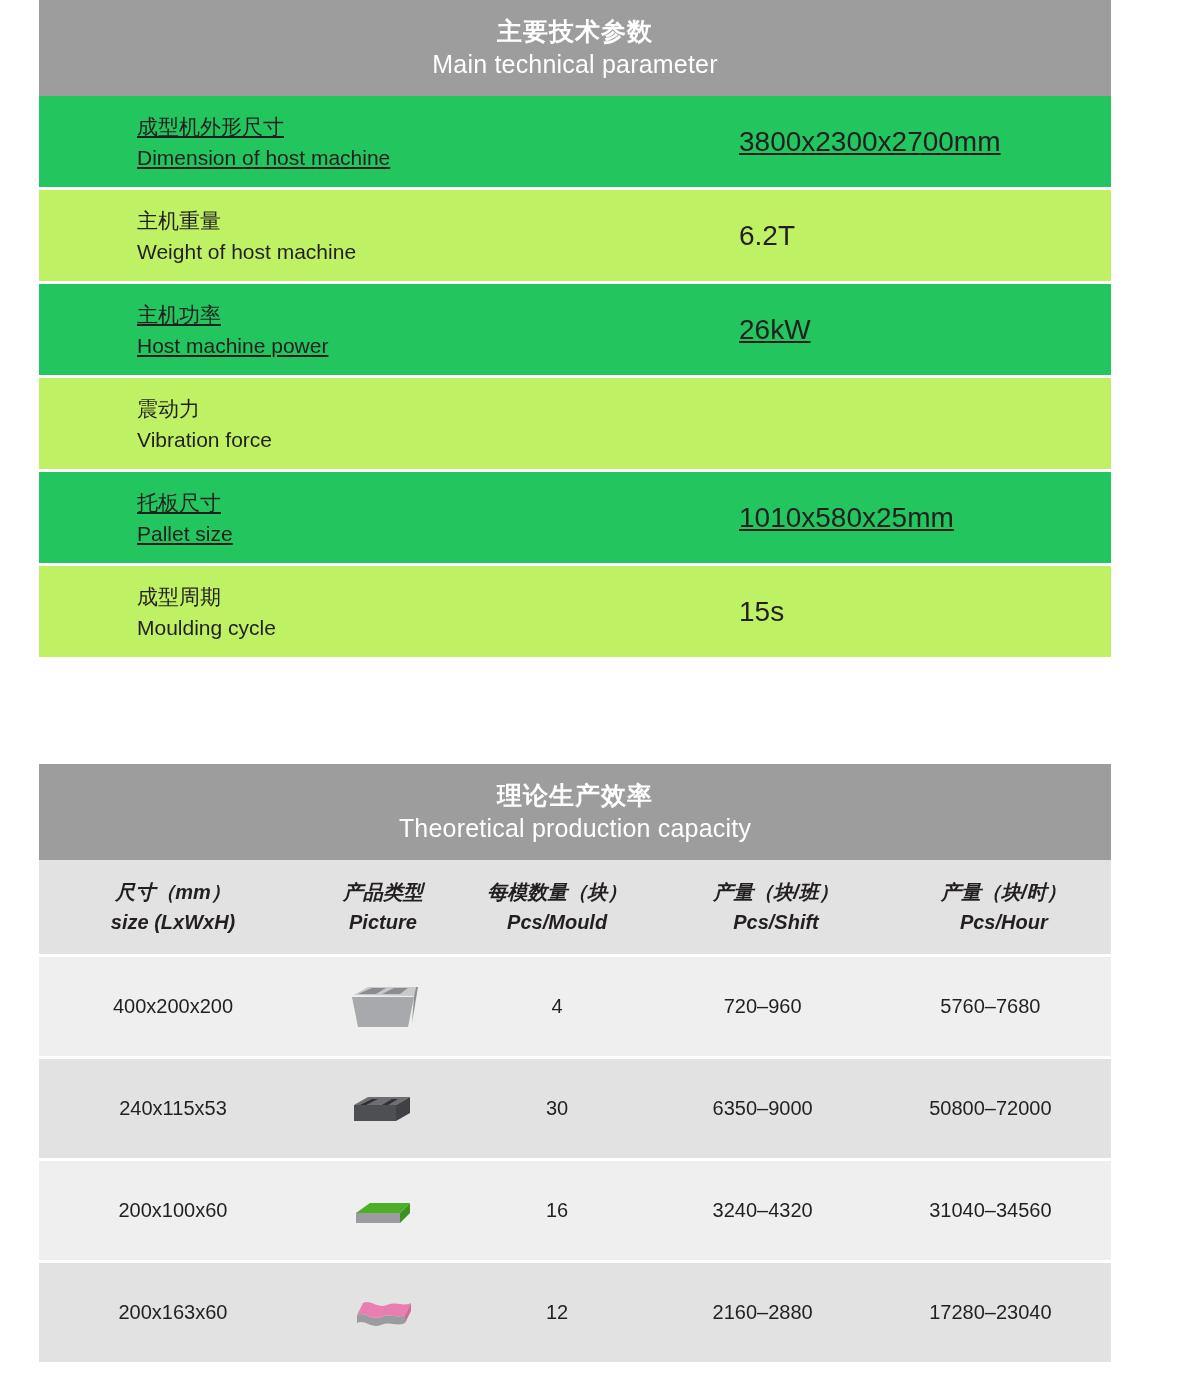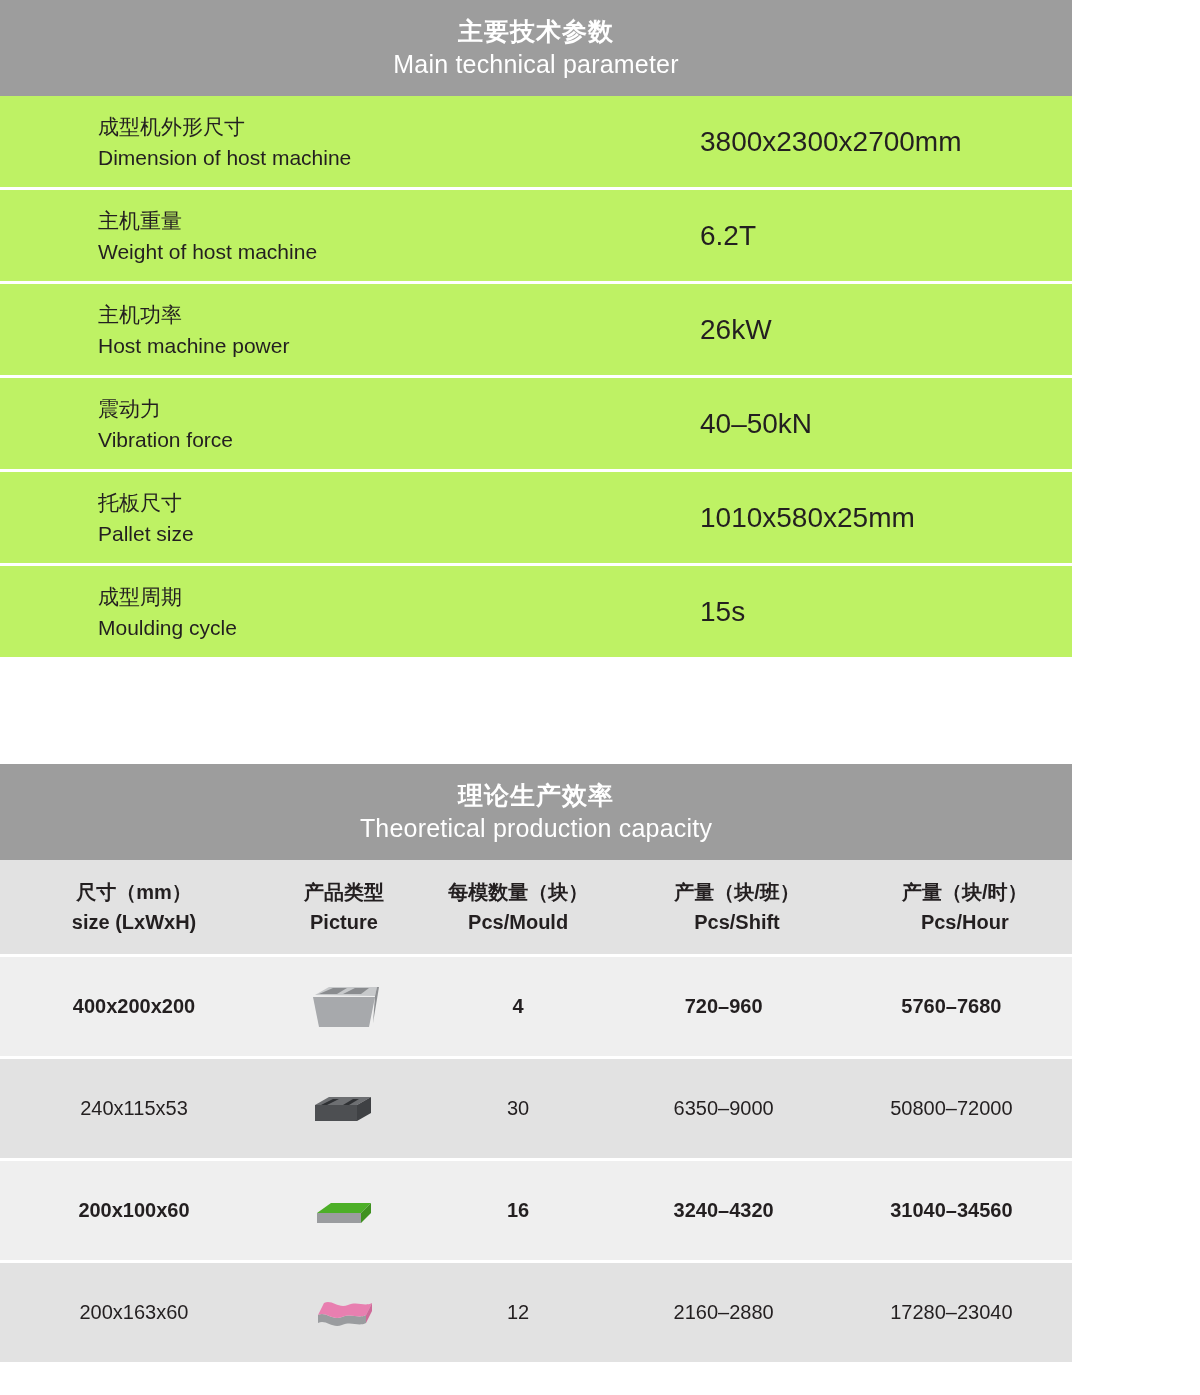--- a/index.html
+++ b/index.html
@@ -18,20 +18,21 @@
   .page {
     position: relative;
     width: 1200px;
     height: 1395px;
     overflow: hidden;
   }
 
   
   .table-block {
     width: 1072px;
+    margin-left: 39px;
   }
 
   .table-header {
     background: #9d9d9d;
     color: #ffffff;
     text-align: center;
     padding: 14px 0 16px 0;
   }
   .table-header .th-cn {
     font-size: 25px;
@@ -45,21 +46,21 @@
     line-height: 32px;
     letter-spacing: 0.2px;
   }
 
   .spec-row {
     display: flex;
     align-items: center;
     height: 91px;
     border-bottom: 3px solid #ffffff;
   }
-  .spec-row.odd  { background: #bef264; }
+  .spec-row.odd  { background: #22c55e; text-decoration: underline; }
   .spec-row.even { background: #bef264; }
 
   .spec-label {
     width: 700px;
     padding-left: 98px;
     box-sizing: border-box;
   }
   .spec-label .lbl-cn {
     font-size: 21px;
     line-height: 31px;
@@ -89,32 +90,33 @@
     border-bottom: 3px solid #ffffff;
     height: 94px;
     align-items: center;
   }
   .cap-head-cell {
     text-align: center;
     font-size: 20px;
     font-weight: bold;
     line-height: 30px;
     color: #231f20;
+    font-style: italic;
   }
   .cap-head-cell .ch-en {
     font-weight: bold;
   }
 
   .cap-row {
     display: flex;
     align-items: center;
     height: 99px;
     border-bottom: 3px solid #ffffff;
   }
-  .cap-row.odd  { background: #efefef; font-weight: bold; }
+  .cap-row.odd  { background: #efefef; }
   .cap-row.even { background: #e2e2e2; }
 
   .cap-cell {
     text-align: center;
     font-size: 20px;
     color: #231f20;
   }
 
   
   .c-size    { width: 300px; }
@@ -166,21 +168,20 @@
         <div class="lbl-en">Host machine power</div>
       </div>
       <div class="spec-value">26kW</div>
     </div>
 
     <div class="spec-row even">
       <div class="spec-label">
         <div class="lbl-cn">震动力</div>
         <div class="lbl-en">Vibration force</div>
       </div>
-      <div class="spec-value">40–50kN</div>
     </div>
 
     <div class="spec-row odd">
       <div class="spec-label">
         <div class="lbl-cn">托板尺寸</div>
         <div class="lbl-en">Pallet size</div>
       </div>
       <div class="spec-value">1010x580x25mm</div>
     </div>
 

